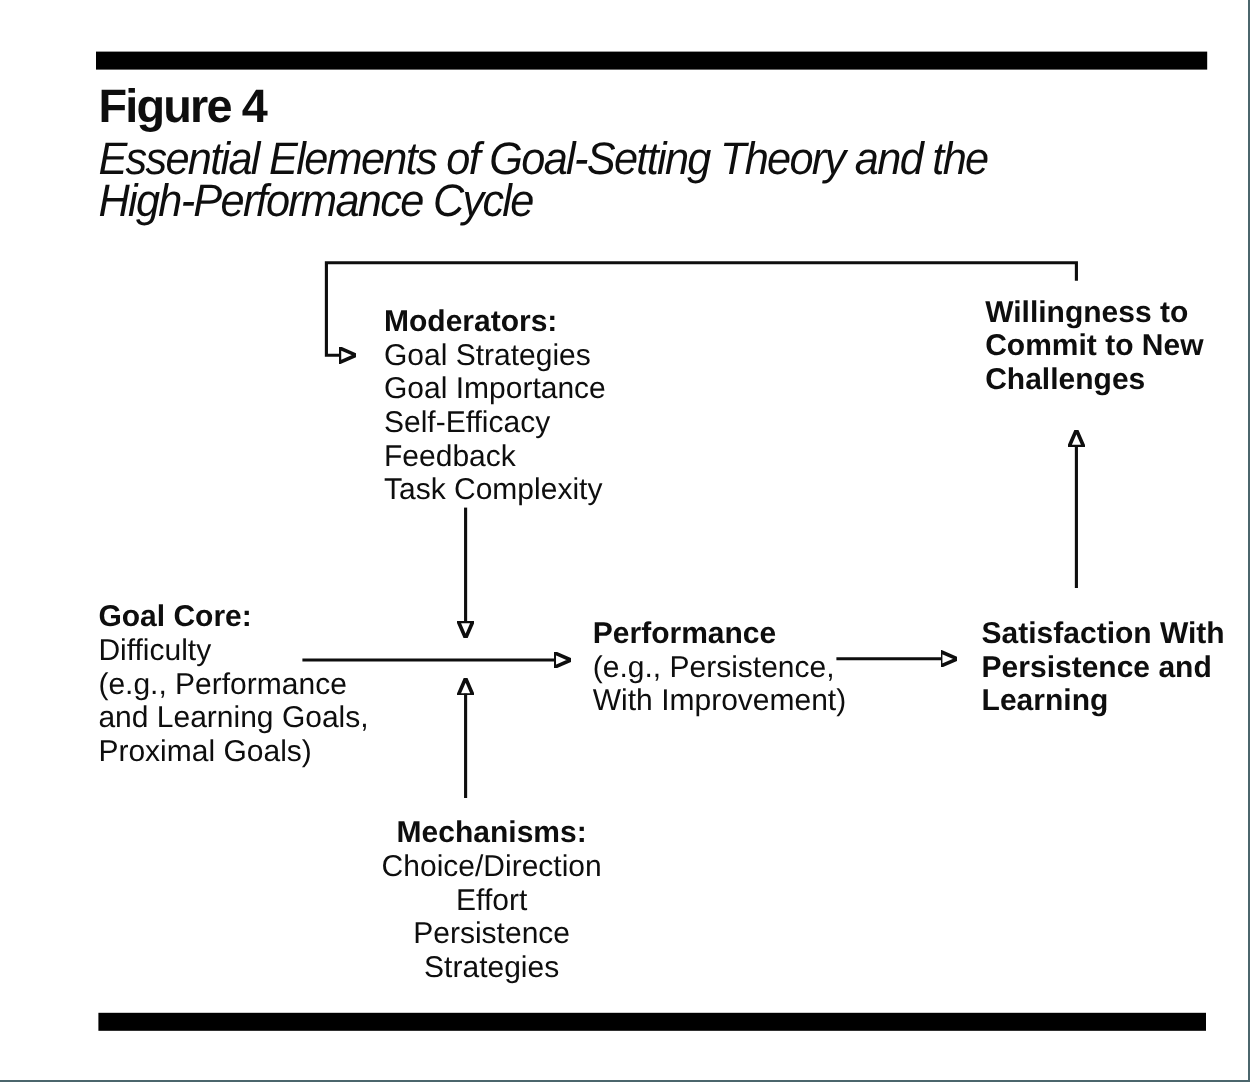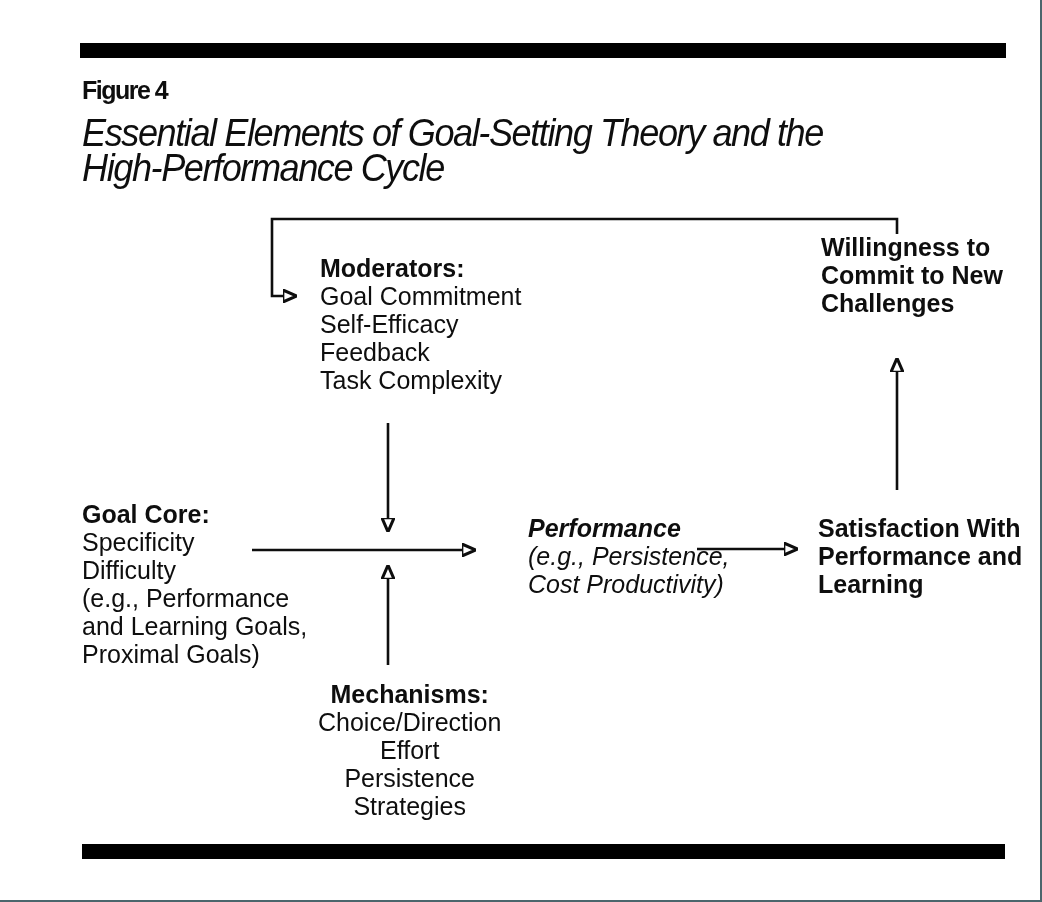--- a/index.html
+++ b/index.html
@@ -18,21 +18,21 @@
     box-sizing:border-box;
     border-right:2px solid var(--page-border);
     border-bottom:2px solid var(--page-border);
     overflow:hidden;
   }
   .rule{position:absolute;background:var(--rule);}
   .rule-top{left:80px;top:43px;width:926px;height:15px;}
   .rule-bottom{left:82px;top:844px;width:923px;height:15px;}
   .fig-label{
     position:absolute;left:82px;top:70px;margin:0;
-    font-size:25px;font-weight:bold;letter-spacing:-1.5px;
+    font-size:39px;font-weight:bold;letter-spacing:-1.5px;
     line-height:40px;white-space:nowrap;
   }
   .fig-caption{
     position:absolute;left:82px;top:116px;
     font-size:38px;font-style:italic;font-weight:normal;
     letter-spacing:-1.5px;line-height:35px;white-space:nowrap;
     transform:scaleX(0.95);transform-origin:left top;
   }
   .arrows{position:absolute;left:0;top:0;pointer-events:none;}
   .arrows path{stroke:var(--ink);stroke-width:2.6;fill:none;}
@@ -66,56 +66,56 @@
     <path d="M897,234 L897,219 L272,219 L272,296 L284,296" marker-end="url(#ah)"></path>
     <path d="M388,423 L388,519" marker-end="url(#ah)"></path>
     <path d="M252,550 L463,550" marker-end="url(#ah)"></path>
     <path d="M388,665 L388,578" marker-end="url(#ah)"></path>
     <path d="M697,549 L785,549" marker-end="url(#ah)"></path>
     <path d="M897,490 L897,371" marker-end="url(#ah)"></path>
   </svg>
 
   <div class="node" style="left:320px;top:254px;">
     <div class="hd">Moderators:</div>
-    <div>Goal Commitment</div>
+    <div>Goal Strategies</div>
+    <div>Goal Importance</div>
     <div>Self-Efficacy</div>
     <div>Feedback</div>
     <div>Task Complexity</div>
   </div>
 
   <div class="node" style="left:82px;top:500px;">
     <div class="hd">Goal Core:</div>
-    <div>Specificity</div>
     <div>Difficulty</div>
     <div>(e.g., Performance</div>
     <div>and Learning Goals,</div>
     <div>Proximal Goals)</div>
   </div>
 
   <div class="node" style="left:318px;top:680px;text-align:center;">
     <div class="hd">Mechanisms:</div>
     <div>Choice/Direction</div>
     <div>Effort</div>
     <div>Persistence</div>
     <div>Strategies</div>
   </div>
 
-  <div class="node" style="left:528px;top:514px;font-style:italic;">
+  <div class="node" style="left:494px;top:514px;">
     <div class="hd">Performance</div>
     <div>(e.g., Persistence,</div>
-    <div>Cost Productivity)</div>
+    <div>With Improvement)</div>
   </div>
 
   <div class="node bold" style="left:818px;top:514px;">
     <div>Satisfaction With</div>
-    <div>Performance and</div>
+    <div>Persistence and</div>
     <div>Learning</div>
   </div>
 
-  <div class="node bold" style="left:821px;top:233px;">
+  <div class="node bold" style="left:821px;top:246px;">
     <div>Willingness to</div>
     <div>Commit to New</div>
     <div>Challenges</div>
   </div>
 
   <div class="rule rule-bottom"></div>
 
 </div>
 
 </body></html>

